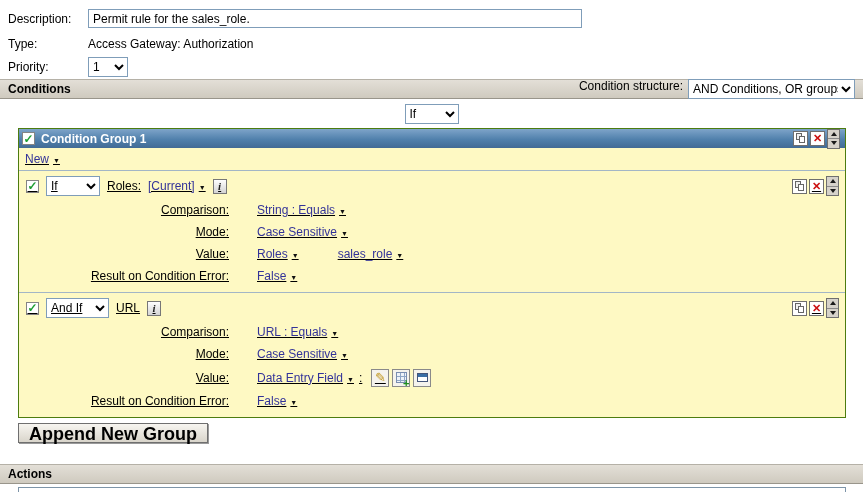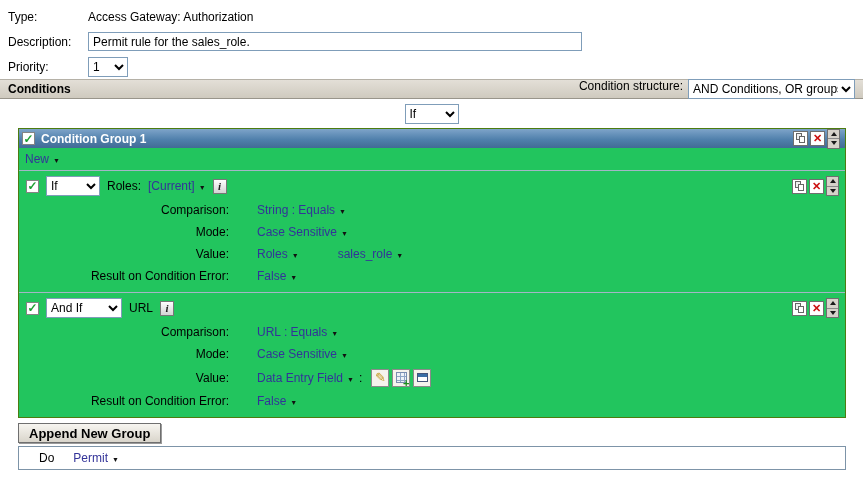--- a/index.html
+++ b/index.html
@@ -38,30 +38,30 @@
   
   .connector-row { text-align: center; margin: 5px 0 4px 0; }
   .connector-select { width: 54px; }
   
   .group { margin: 0 17px 0 18px; border: 1px solid #4d7c0f; }
   .group-header {
     height: 19px; display: flex; align-items: center; gap: 6px; padding: 0 3px;
     background: linear-gradient(to bottom, #7ea4c9 0%, #5080ac 55%, #426b95 100%);
     color: #fff; font-weight: bold;
   }
-  .group-body { background: #22c55e; }
+  .group-body { background: #fef9c3; text-decoration: underline; }
   .new-row {
     display: flex; align-items: center; gap: 4px;
     padding: 4px 6px; border-bottom: 1px solid #a3b6c6;
   }
   .condition { padding-bottom: 5px; }
   .condition + .condition { border-top: 1px solid #a3b6c6; }
   .cond-head { display: flex; align-items: center; gap: 7px; padding: 5px 4px 3px 7px; }
   .if-select { width: 54px; }
-  .andif-select { width: 76px; }
+  .andif-select { width: 63px; }
   .detail-row { display: flex; align-items: center; height: 22px; }
   .detail-row.value-row { height: 25px; }
   .detail-label { width: 210px; text-align: right; }
   .detail-value { margin-left: 28px; display: flex; align-items: center; gap: 5px; }
   .value-gap { margin-left: 34px; }
   .url-input { width: 308px; margin-left: 2px; }
   
   .ddlink { display: inline-flex; align-items: center; gap: 4px; cursor: pointer; }
   .lk { color: #333399; }
   .caret::before { content: "▼"; font-size: 7px; color: #111; }
@@ -105,48 +105,48 @@
   .icon-add .grid {
     width: 11px; height: 11px; border: 1px solid #7a8db0; background-color: #eef2f8;
     background-image: repeating-linear-gradient(to right, transparent 0 3px, #8fa6c6 3px 4px),
                       repeating-linear-gradient(to bottom, transparent 0 3px, #8fa6c6 3px 4px);
   }
   .icon-add::after { content: "+"; position: absolute; right: 0; bottom: -3px; color: #1d8f1d; font-weight: bold; font-size: 11px; }
   .icon-browse .win { width: 11px; height: 9px; border: 1px solid #44557a; background: #fff; }
   .icon-browse .win::before { content: ""; display: block; height: 3px; background: #3a6ea5; }
   
   .append-btn {
-    margin: 5px 0 0 18px; height: 20px; padding: 0 10px;
-    font-family: inherit; font-size: 13px; font-weight: bold;
+    margin: 5px 0 8px 18px; height: 20px; padding: 0 10px;
+    font-family: inherit; font-size: 18px; font-weight: bold;
     background: linear-gradient(#f7f5f0, #d9d5cb);
     border: 1px solid #6f6f6f; box-shadow: 1px 1px 0 #9a9a9a; cursor: pointer;
   }
   
   .actions-bar { margin-top: 13px; }
   .actions-box {
     margin: 3px 17px 0 18px; height: 24px; border: 1px solid #7d94a8;
     display: flex; align-items: center; background: #fff;
   }
   .do-label { margin-left: 20px; }
   .do-value { margin-left: 19px; }
 </style>
 </head>
 <body>
 
 <div>
 
   
   <div class="top-form">
+    <div class="form-row row-desc">
+      <span class="form-label">Description:</span>
+      <input type="text" class="desc-input" value="Permit rule for the sales_role." style="">
+    </div>
     <div class="form-row row-type">
       <span class="form-label">Type:</span>
       <span>Access Gateway: Authorization</span>
-    </div>
-    <div class="form-row row-desc">
-      <span class="form-label">Description:</span>
-      <input type="text" class="desc-input" value="Permit rule for the sales_role." style="">
     </div>
     <div class="form-row row-prio">
       <span class="form-label">Priority:</span>
       <select class="prio-select">
         <option>1</option>
       </select>
     </div>
   </div>
 
   
@@ -339,20 +339,23 @@
           </span>
         </div>
       </div>
 
     </div>
   </div>
 
   <button class="append-btn">Append New Group</button>
 
   
+  <div class="section-bar actions-bar">
+    <span class="section-title">Actions</span>
+  </div>
   <div class="actions-box">
     <span class="do-label">Do</span>
     <span class="ddlink do-value">
       <span class="lk">Permit</span>
       <span class="caret"></span>
     </span>
   </div>
   
 
 </div>

